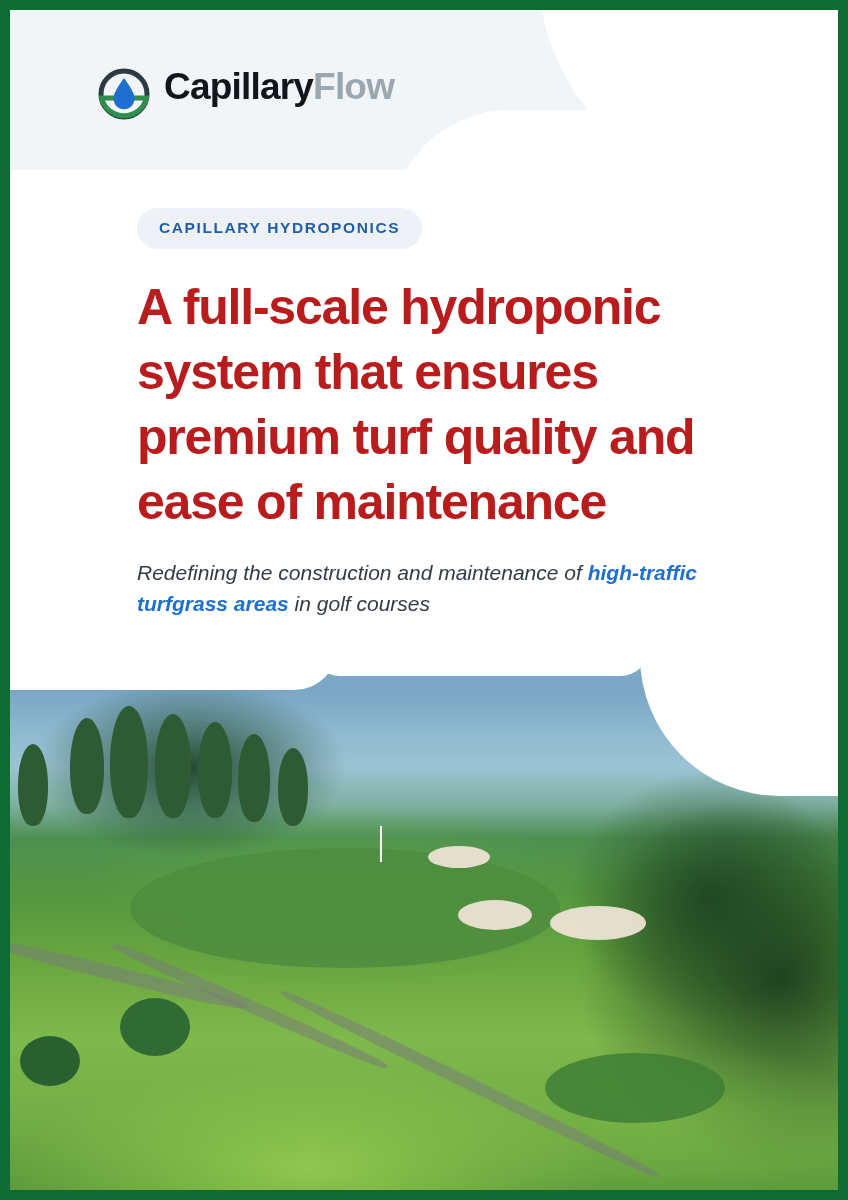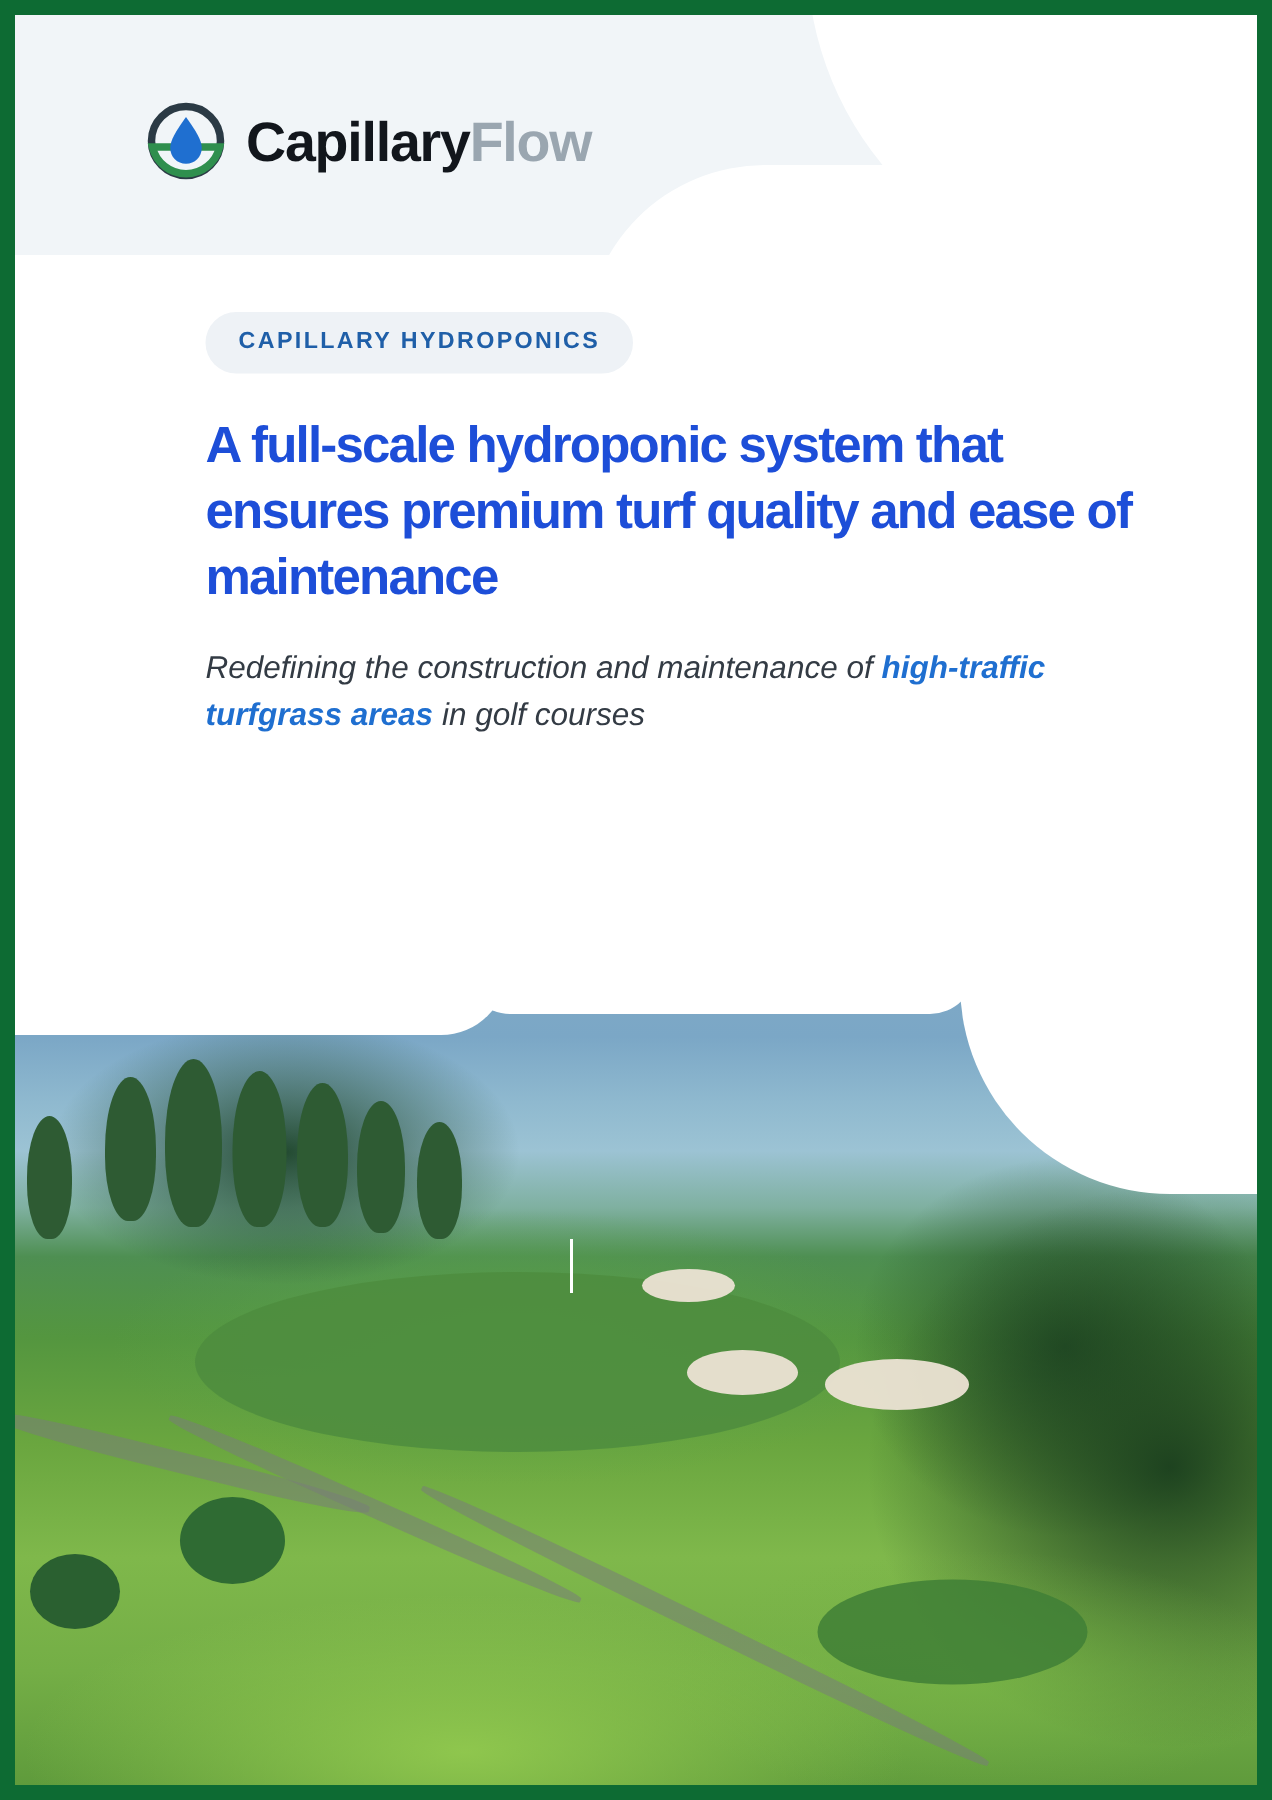--- a/index.html
+++ b/index.html
@@ -55,21 +55,21 @@
     height: 120px;
     background: #ffffff;
     border-radius: 120px 0 0 0;
   }
 
   .logo-row {
     position: absolute;
     top: 58px;
     left: 88px;
     display: flex;
-    align-items: center;
+    align-items: flex-start;
     gap: 14px;
   }
   .logo-mark {
     width: 52px;
     height: 52px;
     position: relative;
     flex: 0 0 auto;
   }
   .logo-wordmark {
     font-size: 37px;
@@ -96,25 +96,25 @@
     background: #eef2f6;
     border-radius: 22px;
     color: #1f5fa8;
     font-size: 15.5px;
     font-weight: 700;
     letter-spacing: 1.6px;
   }
 
   .headline {
     margin: 26px 88px 0 88px;
-    font-size: 34px;
+    font-size: 50px;
     line-height: 1.3;
     font-weight: 700;
     letter-spacing: -1.2px;
-    color: #1d4ed8;
+    color: #b91c1c;
     max-width: 640px;
   }
 
   .subhead {
     margin: 22px 88px 0 88px;
     font-size: 21px;
     line-height: 1.48;
     color: #333b44;
     max-width: 610px;
     font-style: italic;

